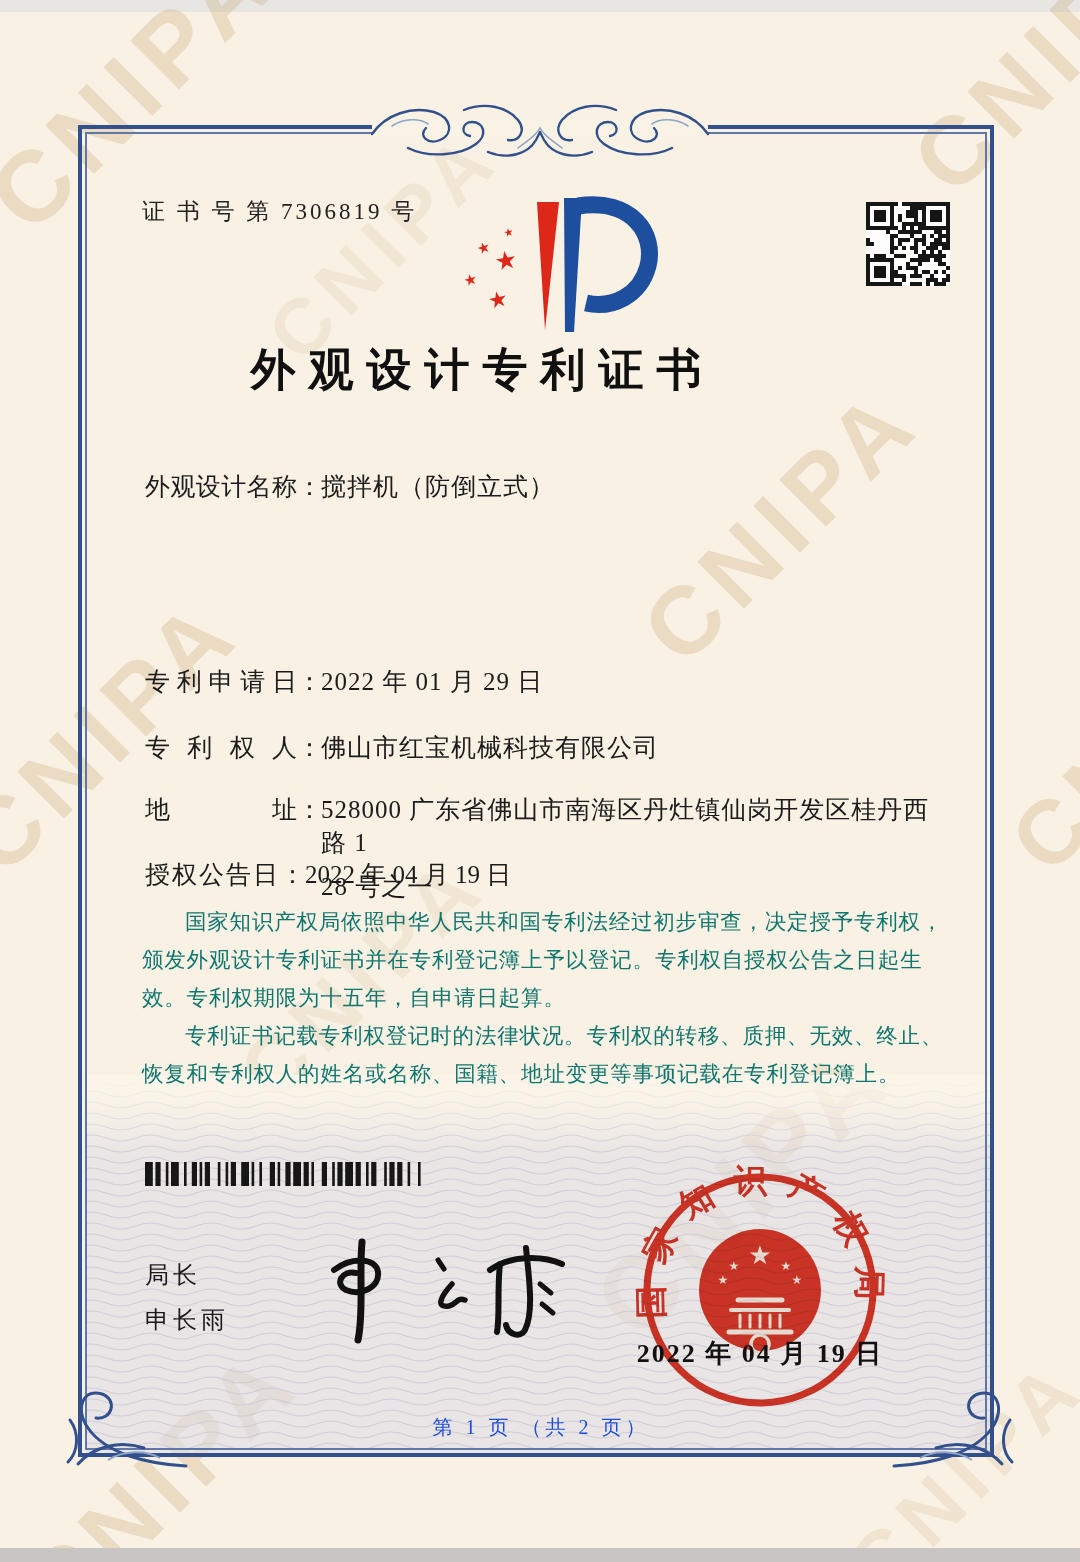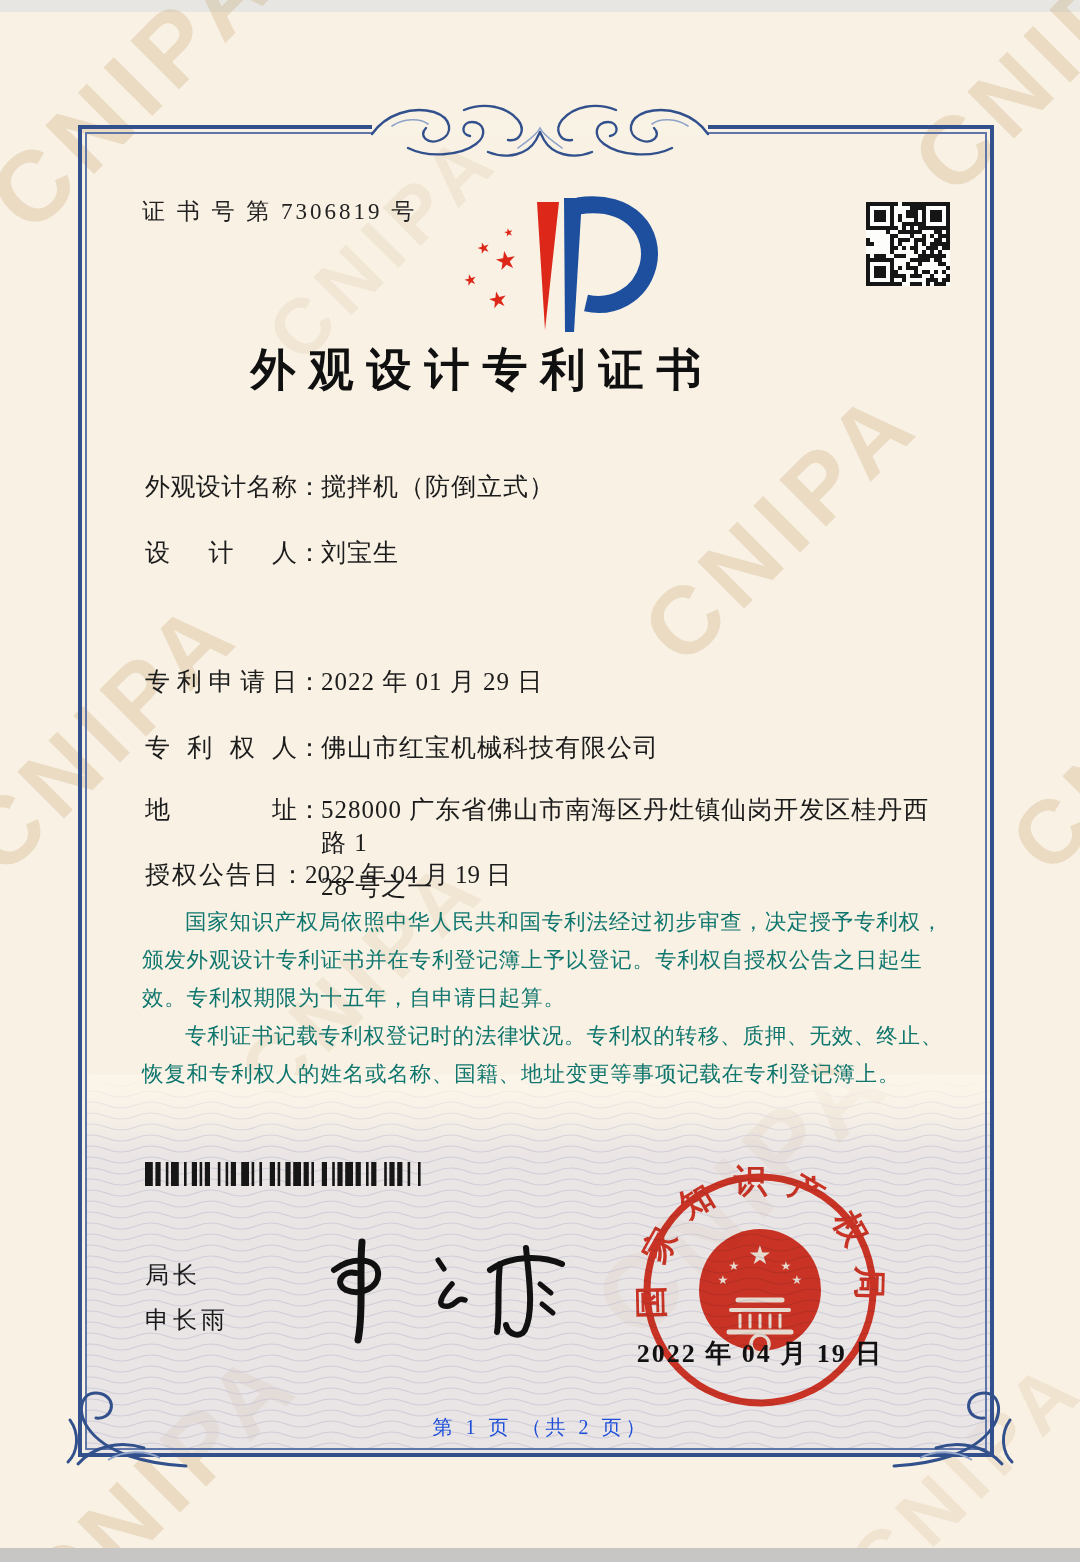--- a/index.html
+++ b/index.html
@@ -337,23 +337,20 @@
     <polygon points="97,12 119,12 105,140" fill="#dd2718"></polygon>
     <polygon points="124,8 142,8 134,142 125,142" fill="#1d4f9e"></polygon>
     <path d="M138 16 C192 8 216 44 208 76 C200 106 172 119 146 113" fill="none" stroke="#1d4f9e" stroke-width="17"></path>
   </svg>
 
   <div class="title">外观设计专利证书</div>
 
   <div class="frow" style="top:470px;">
     <span class="flabel">外观设计名称</span><span class="fcolon">：</span><span class="fvalue">搅拌机（防倒立式）</span>
   </div>
-  <div class="frow" style="top:536px;">
-    <span class="flabel">设计人</span><span class="fcolon">：</span><span class="fvalue">刘宝生</span>
-  </div>
   <div class="frow" style="top:665px;">
     <span class="flabel">专利申请日</span><span class="fcolon">：</span><span class="fvalue">2022 年 01 月 29 日</span>
   </div>
   <div class="frow" style="top:731px;">
     <span class="flabel">专利权人</span><span class="fcolon">：</span><span class="fvalue">佛山市红宝机械科技有限公司</span>
   </div>
   <div class="frow" style="top:793px;">
     <span class="flabel">地址</span><span class="fcolon">：</span><span class="fvalue">528000 广东省佛山市南海区丹灶镇仙岗开发区桂丹西路 1</span>
     <span class="addr2">28 号之一</span>
   </div>

